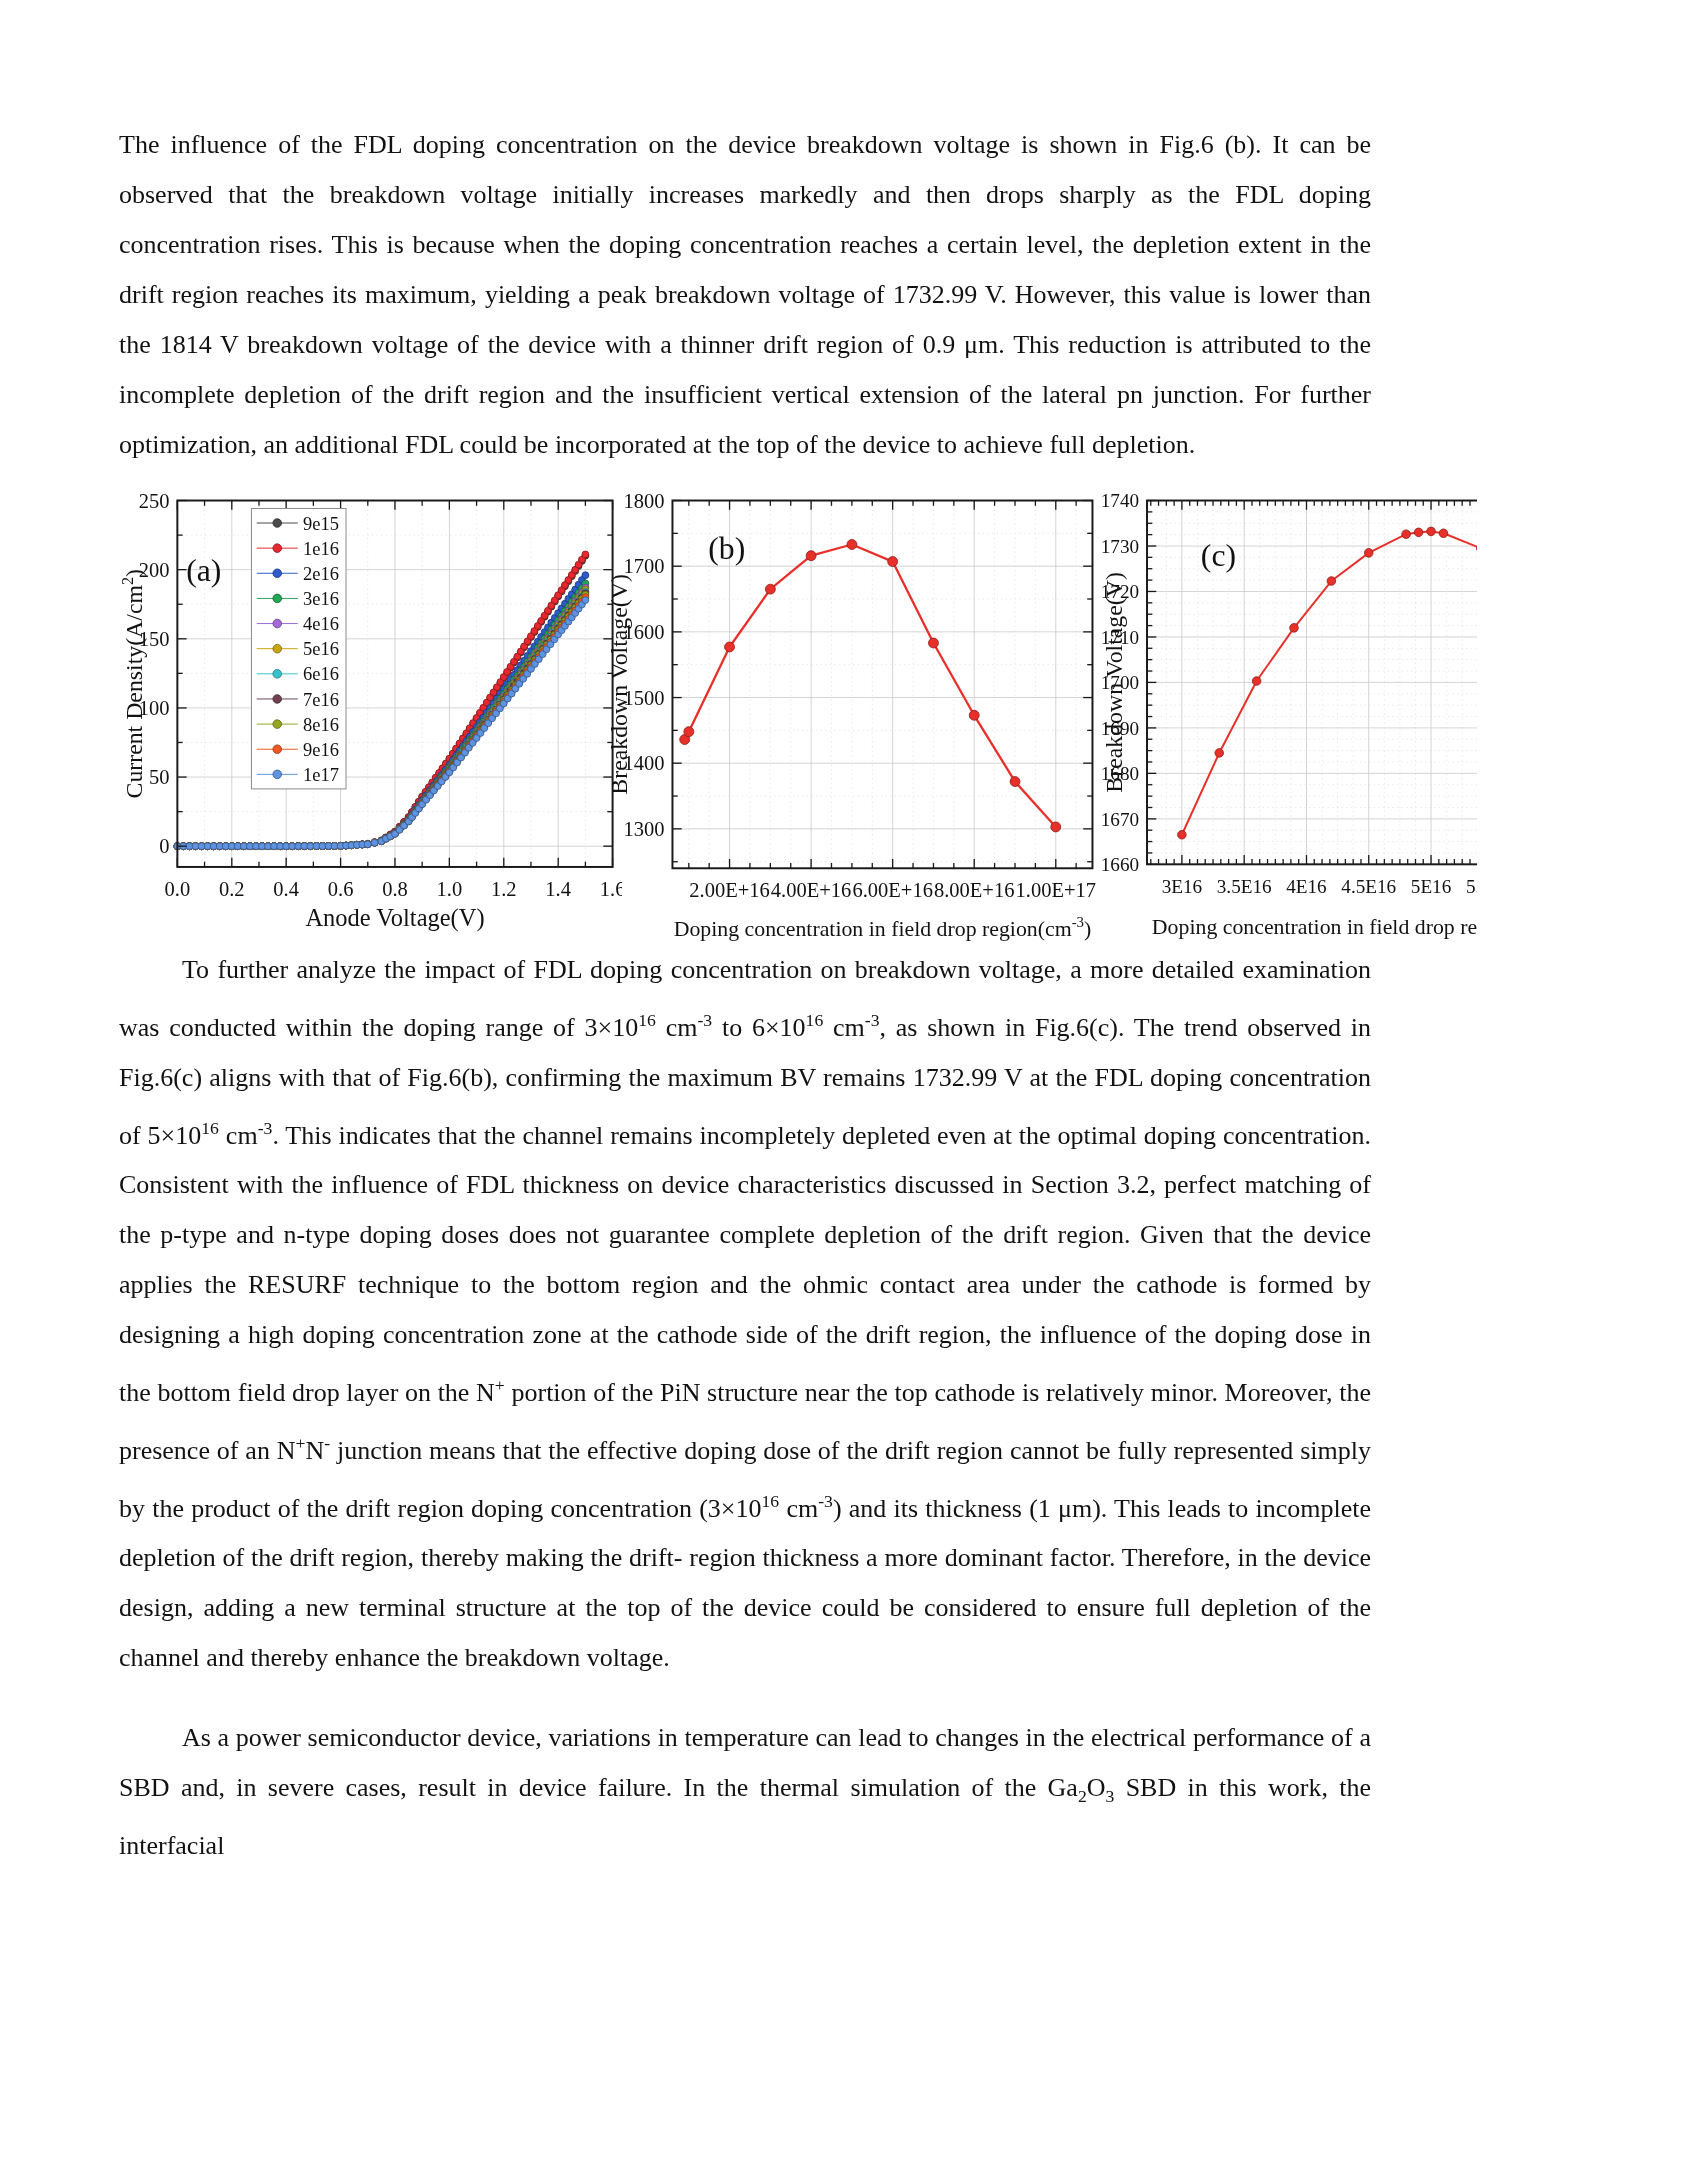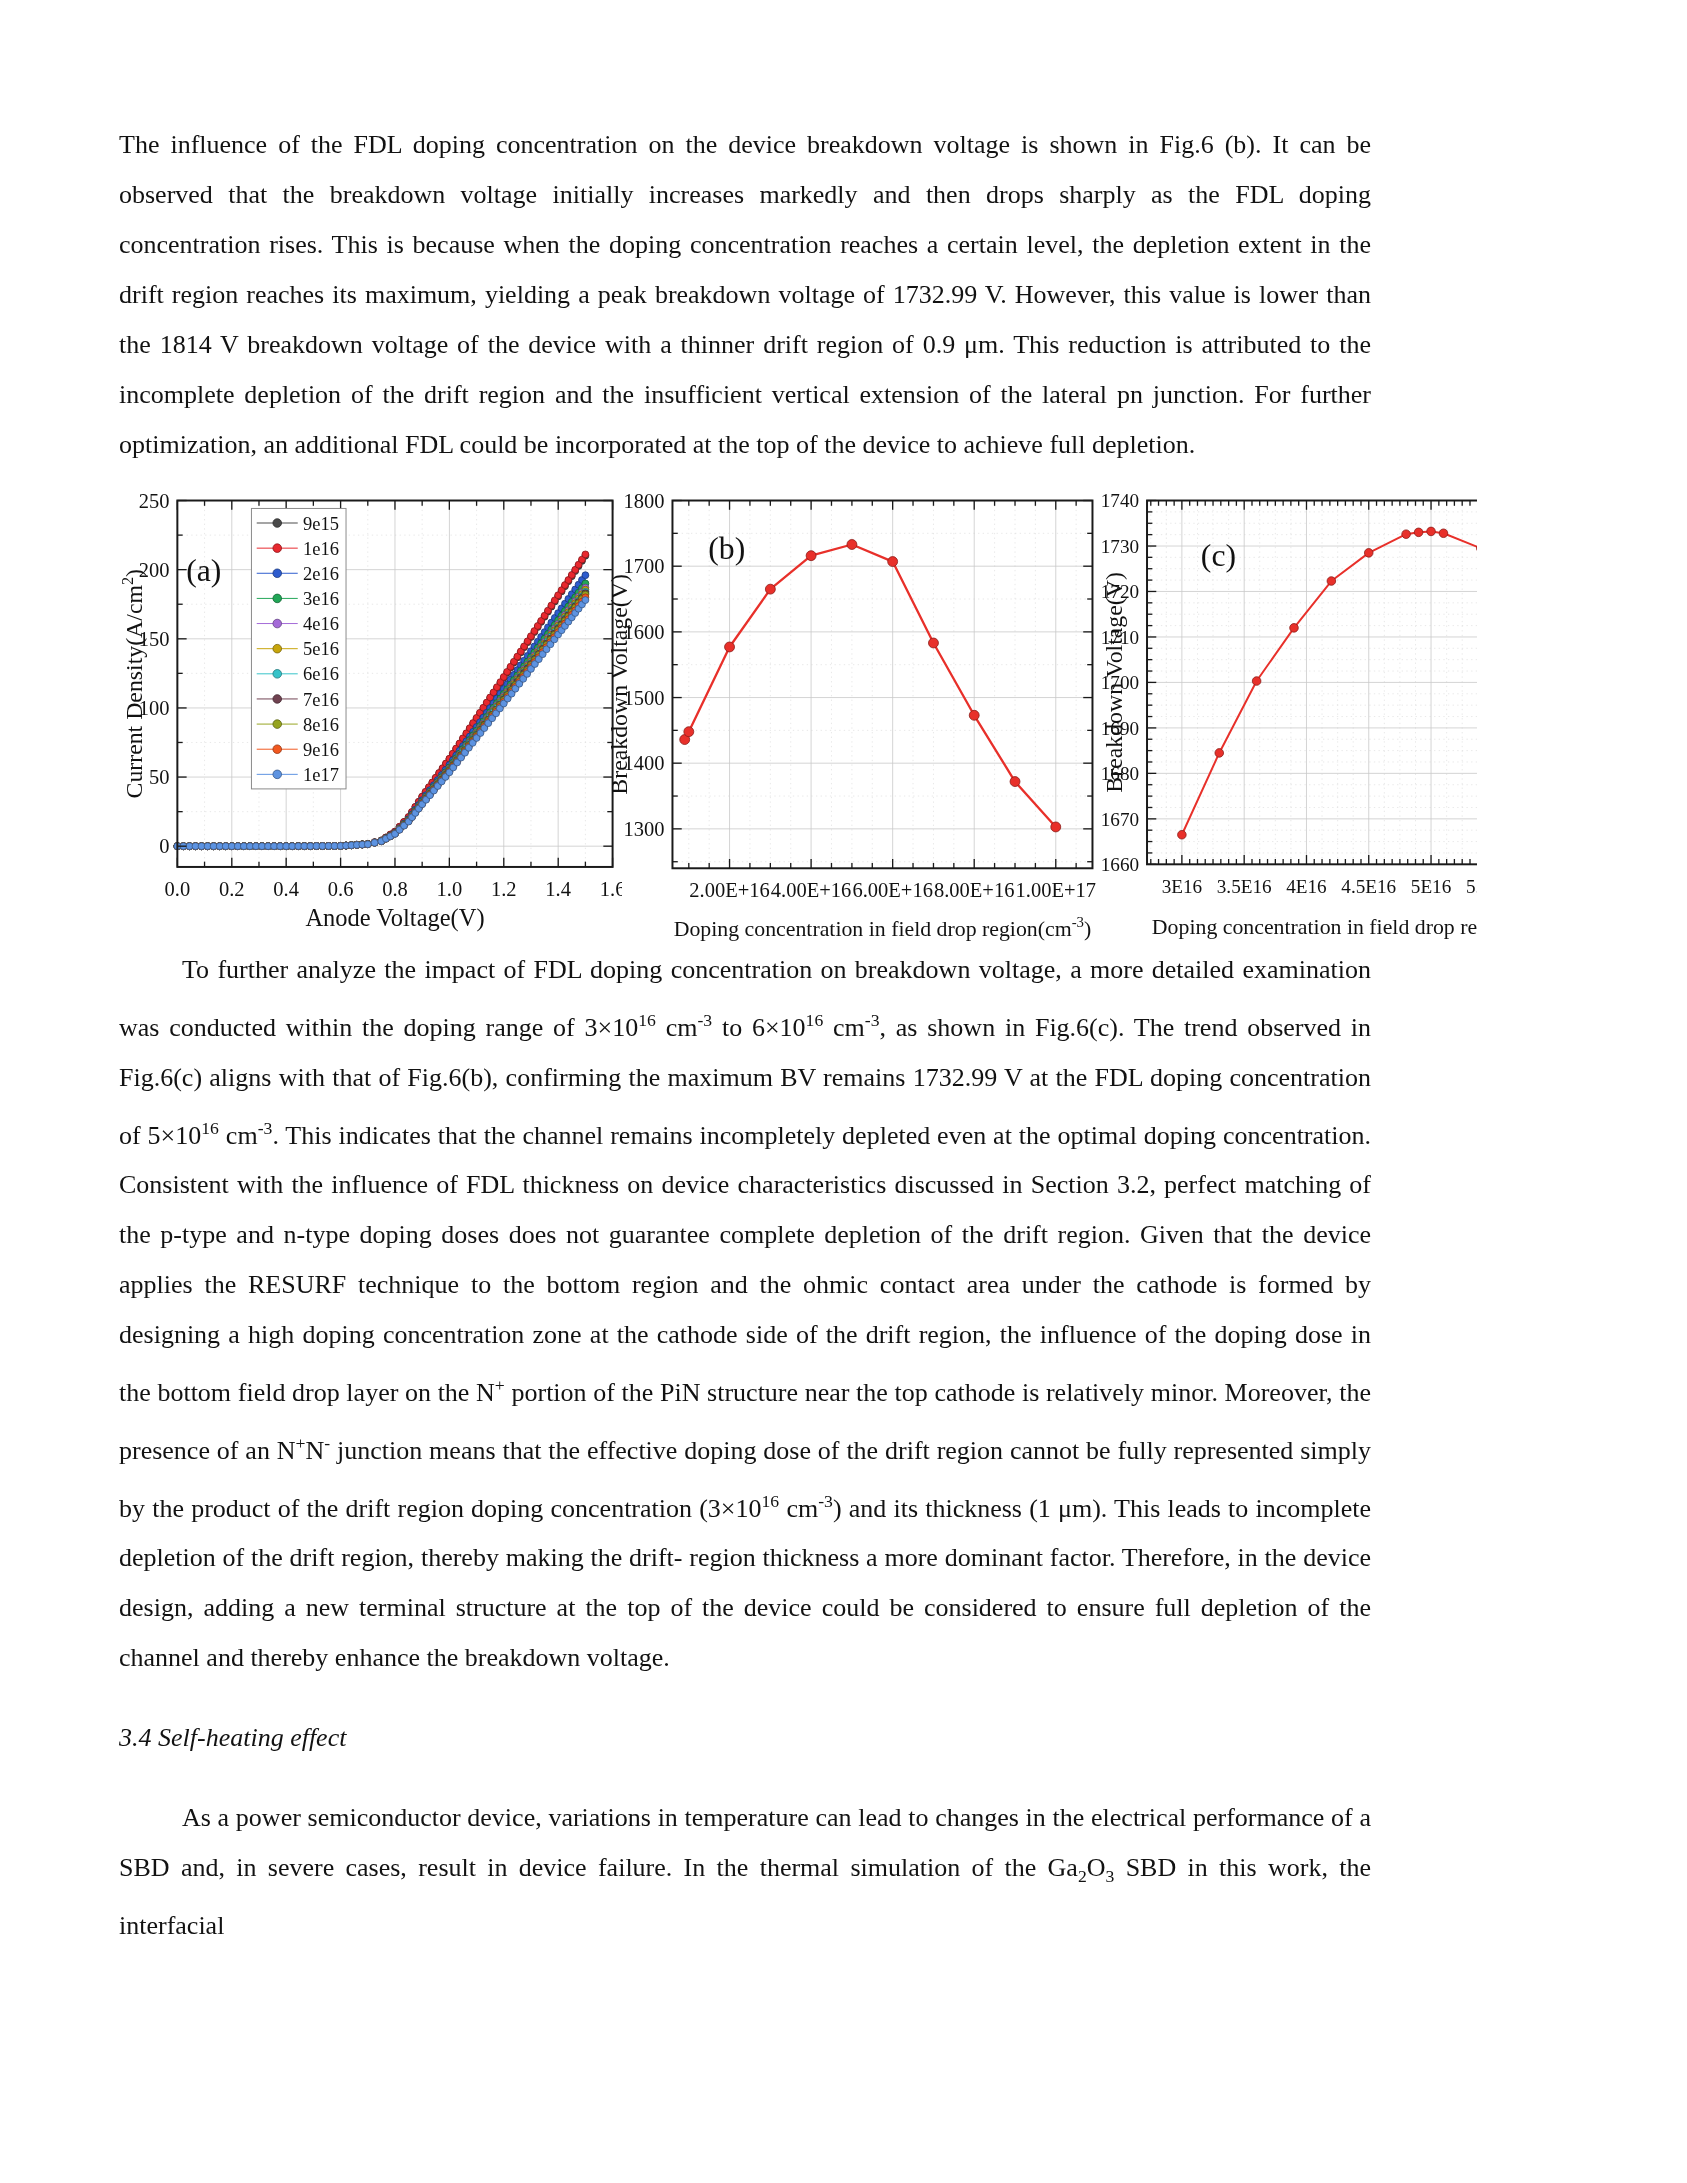--- a/index.html
+++ b/index.html
@@ -1604,19 +1604,18 @@
           <text x="62" y="38.15" font-size="29" text-anchor="end" fill="#121212" font-family="&quot;Liberation Serif&quot;, serif"><tspan>1740</tspan></text>
           <text x="397" y="684" font-size="33" text-anchor="middle" fill="#121212" font-family="&quot;Liberation Serif&quot;, serif"><tspan>Doping concentration in field drop region(cm</tspan><tspan dy="-12.540000000000001" font-size="22.44">-3</tspan><tspan dy="12.540000000000001">)</tspan></text>
           <text x="36" y="303" font-size="36" text-anchor="middle" fill="#121212" font-family="&quot;Liberation Serif&quot;, serif" transform="rotate(-90 36 303)"><tspan>Breakdown Voltage(V)</tspan></text>
           <text x="182" y="127" font-size="48" text-anchor="middle" fill="#121212" font-family="&quot;Liberation Serif&quot;, serif"><tspan>(c)</tspan></text>
         </svg>
     </div>
 
 
     <p class="body-text indent para2">To further analyze the impact of FDL doping concentration on breakdown voltage, a more detailed examination was conducted within the doping range of 3×10<sup>16</sup> cm<sup>-3</sup> to 6×10<sup>16</sup> cm<sup>-3</sup>, as shown in Fig.6(c). The trend observed in Fig.6(c) aligns with that of Fig.6(b), confirming the maximum BV remains 1732.99 V at the FDL doping concentration of 5×10<sup>16</sup> cm<sup>-3</sup>. This indicates that the channel remains incompletely depleted even at the optimal doping concentration. Consistent with the influence of FDL thickness on device characteristics discussed in Section 3.2, perfect matching of the p-type and n-type doping doses does not guarantee complete depletion of the drift region. Given that the device applies the RESURF technique to the bottom region and the ohmic contact area under the cathode is formed by designing a high doping concentration zone at the cathode side of the drift region, the influence of the doping dose in the bottom field drop layer on the N<sup>+</sup> portion of the PiN structure near the top cathode is relatively minor. Moreover, the presence of an N<sup>+</sup>N<sup>-</sup> junction means that the effective doping dose of the drift region cannot be fully represented simply by the product of the drift region doping concentration (3×10<sup>16</sup> cm<sup>-3</sup>) and its thickness (1 μm). This leads to incomplete depletion of the drift region, thereby making the drift- region thickness a more dominant factor. Therefore, in the device design, adding a new terminal structure at the top of the device could be considered to ensure full depletion of the channel and thereby enhance the breakdown voltage.</p>
 
-    <p class="section-heading">3.4 Self-heating effect</p>
 
     <p class="body-text indent para3">As a power semiconductor device, variations in temperature can lead to changes in the electrical performance of a SBD and, in severe cases, result in device failure. In the thermal simulation of the Ga<sub>2</sub>O<sub>3</sub> SBD in this work, the interfacial</p>
 
   </div>
 </div>
 
 
 </body></html>

